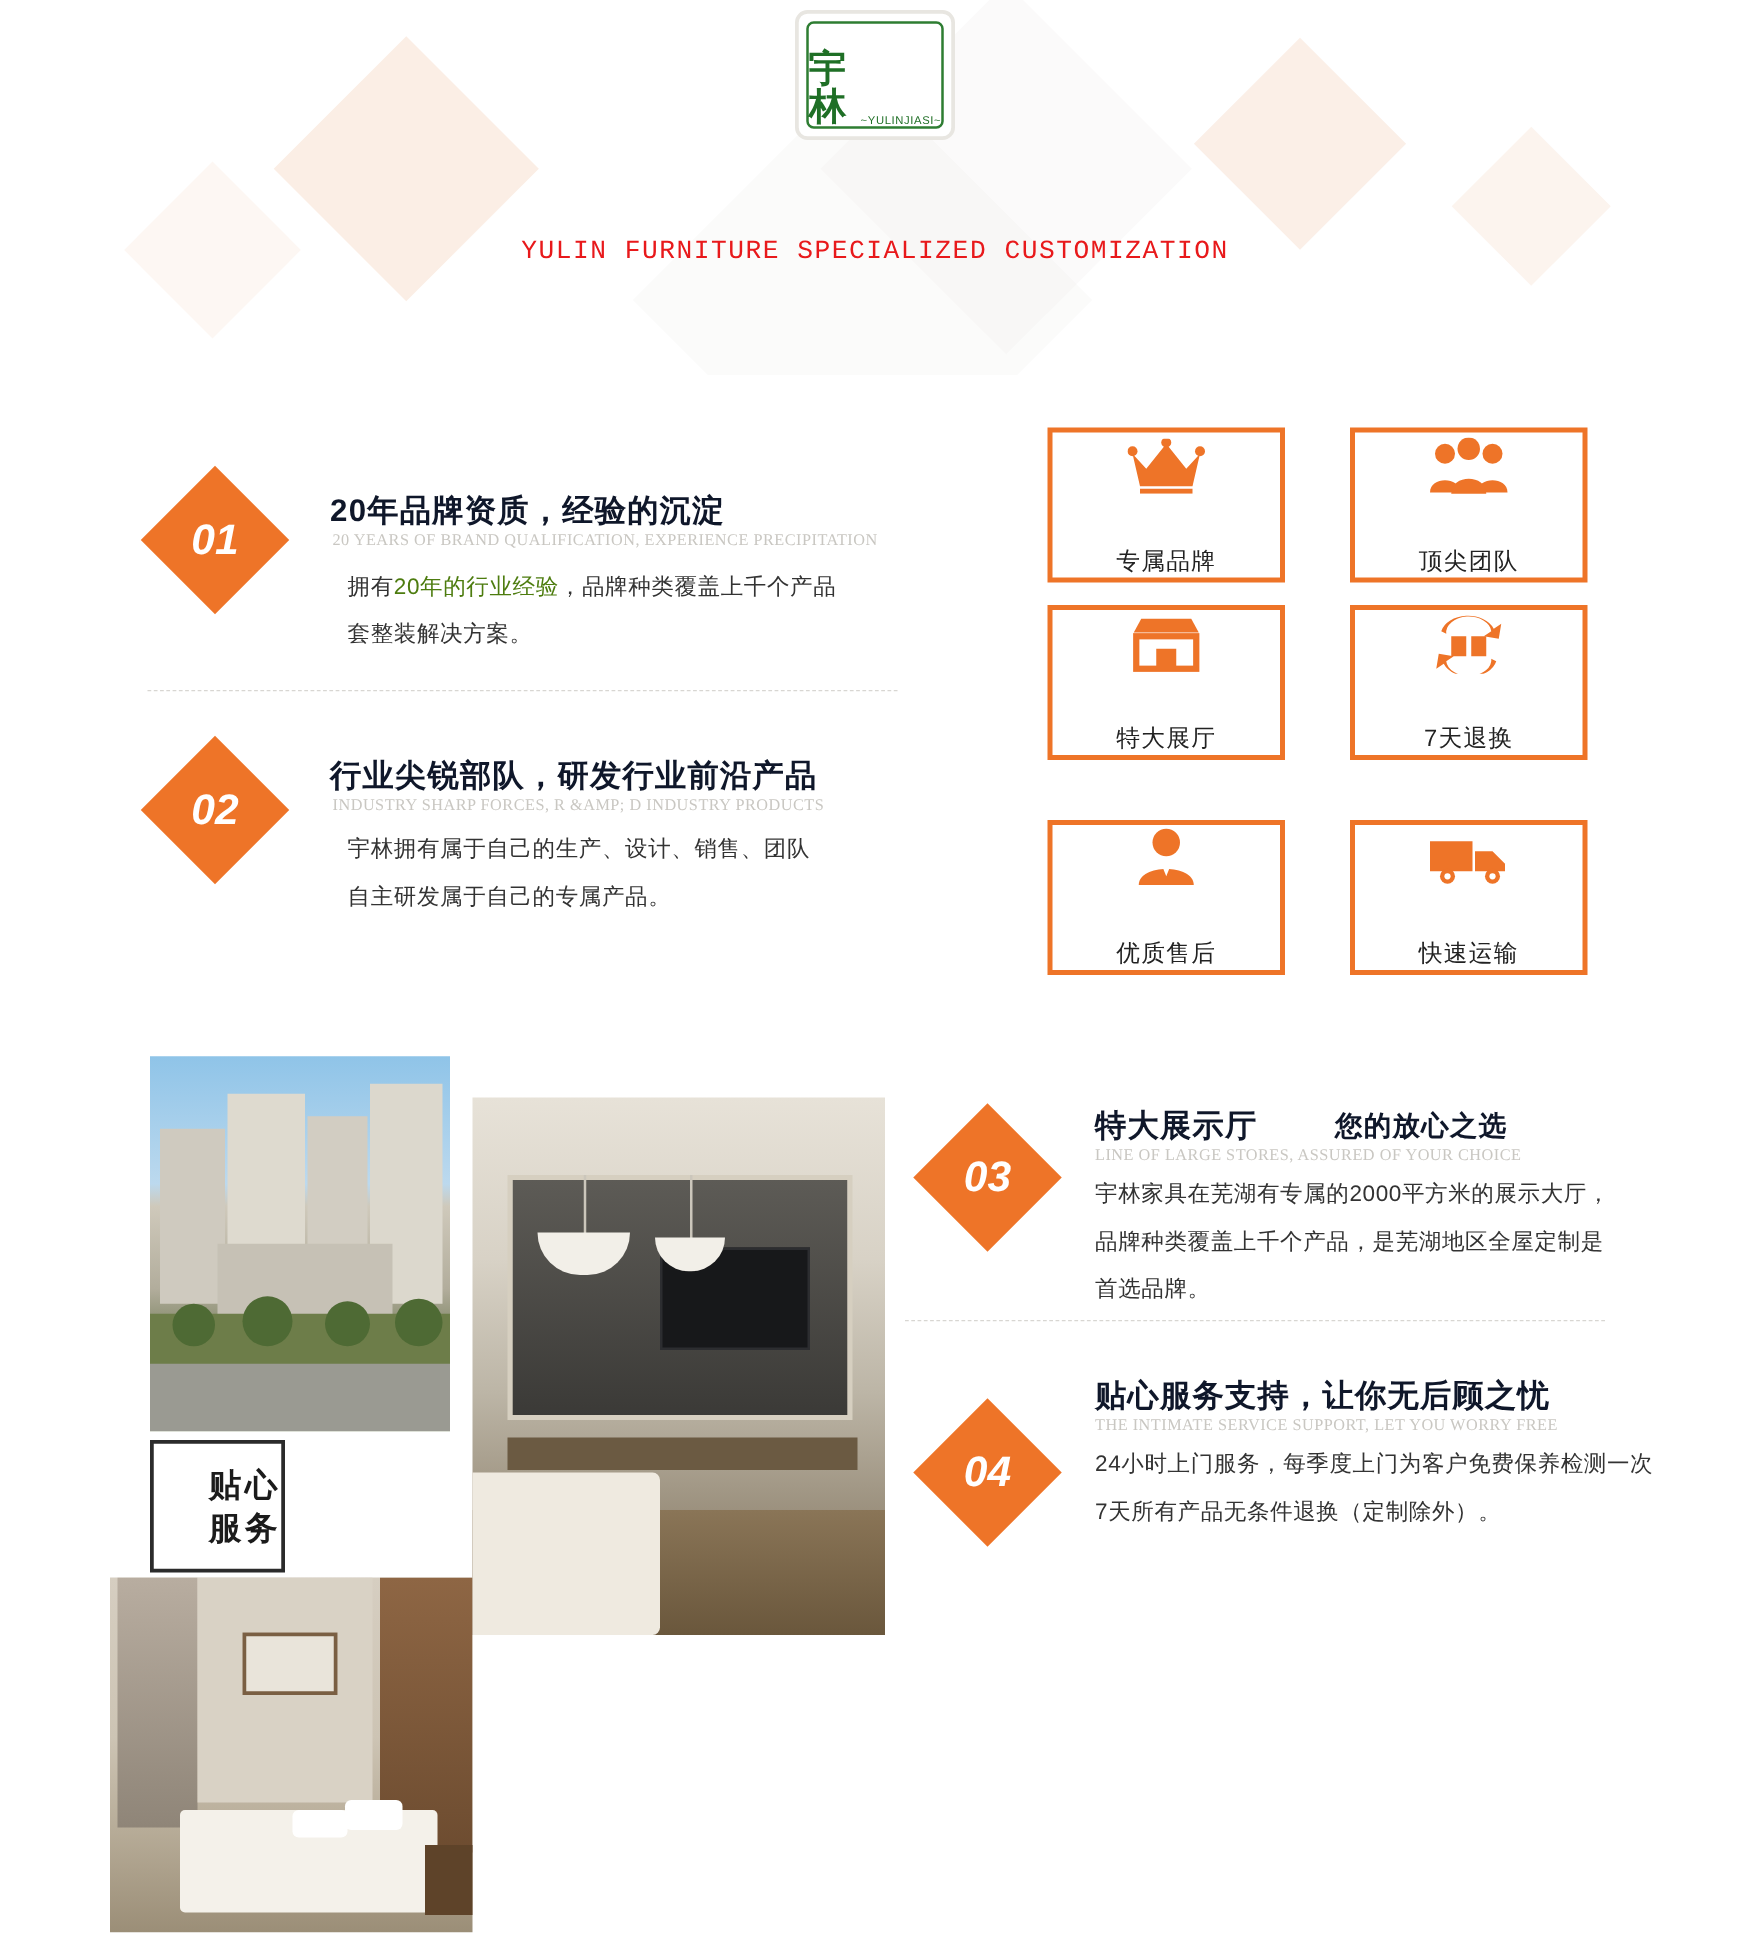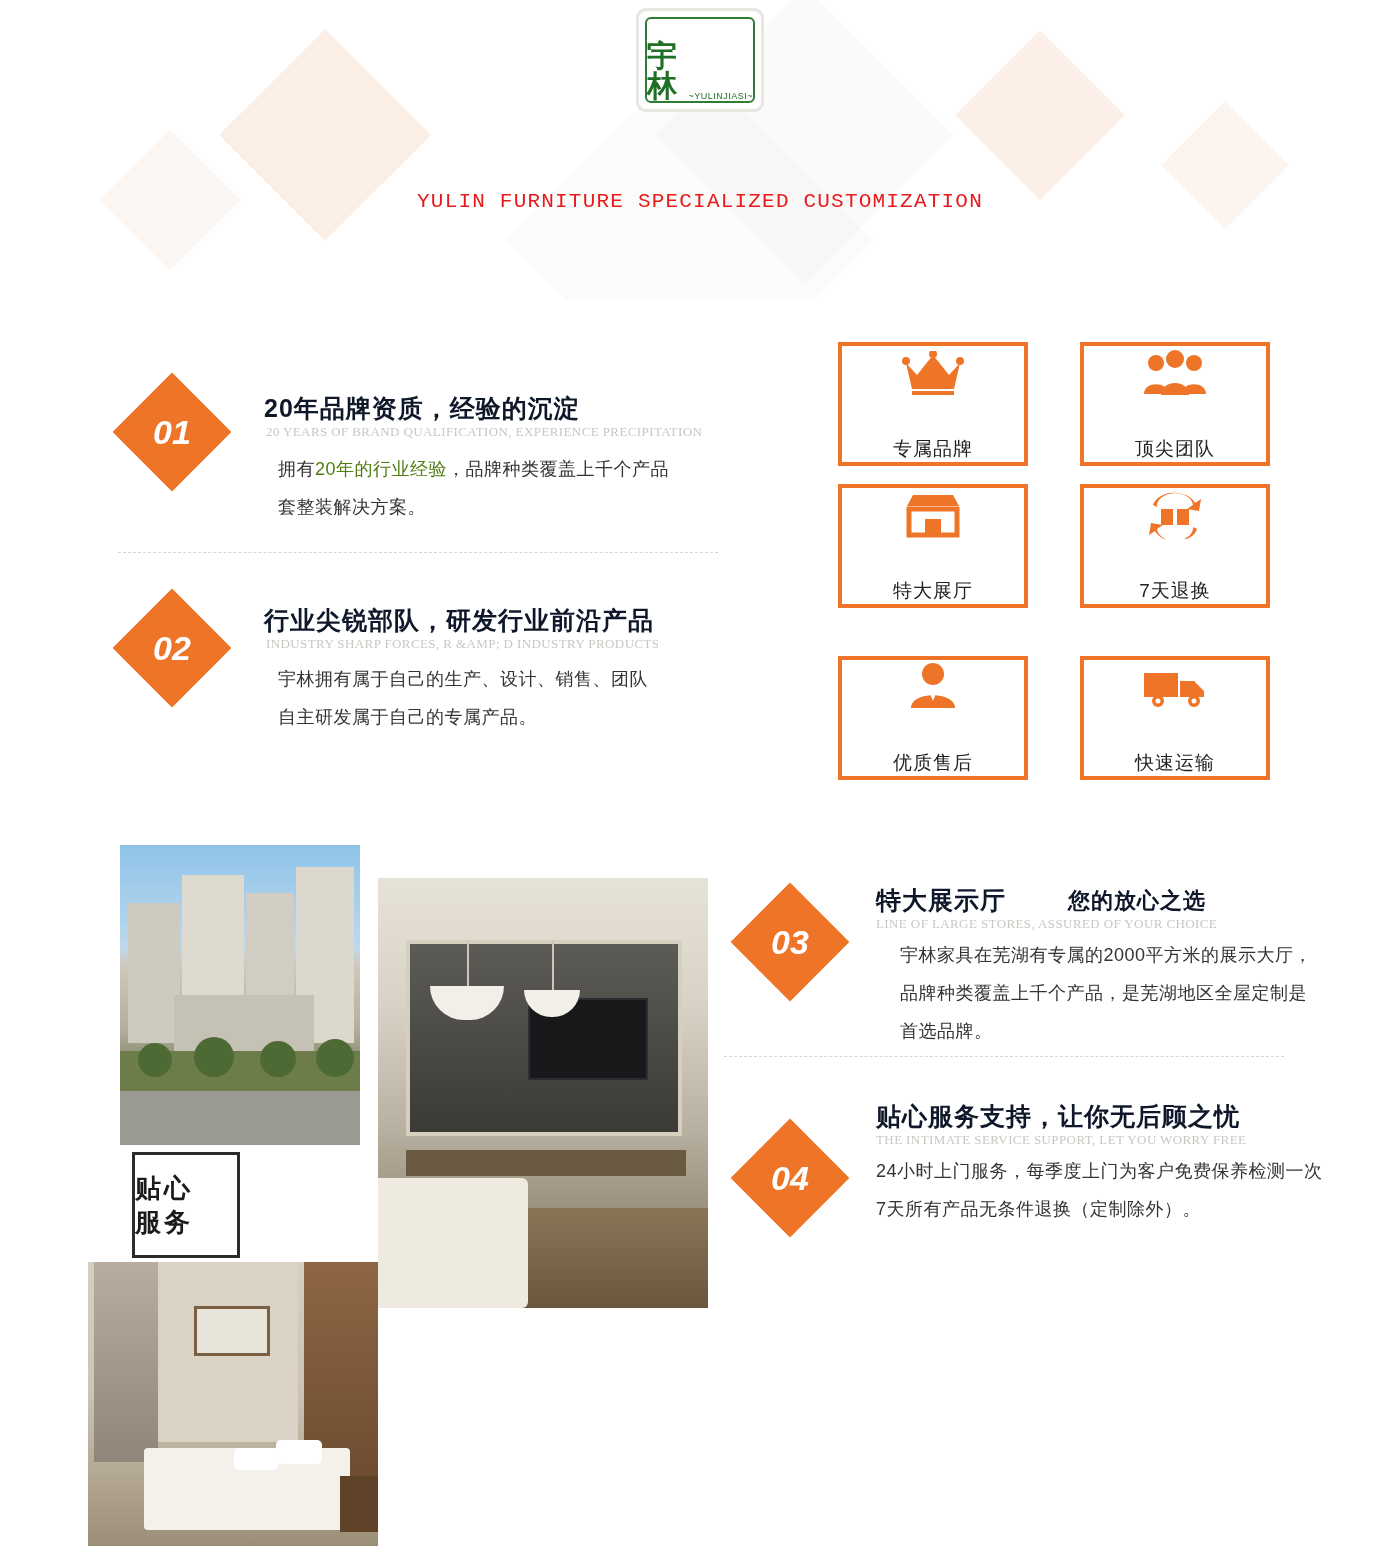--- a/index.html
+++ b/index.html
@@ -220,23 +220,22 @@
   
   .badge-service {
     position: absolute;
     left: 120px; top: 1152px;
     width: 108px; height: 106px;
     background: #ffffff;
     border: 3px solid #2b2b2b;
     box-sizing: border-box;
     display: flex;
     flex-direction: column;
-    align-items: flex-start;
+    align-items: flex-end;
     justify-content: center;
-    margin-left: 12px;
   }
   .badge-service span {
     font-family: "Liberation Sans", sans-serif;
     font-weight: bold;
     font-size: 26px;
     color: #1b1b1b;
     letter-spacing: 3px;
     line-height: 34px;
   }
 </style>
@@ -401,21 +400,21 @@
   <span>贴心</span>
   <span>服务</span>
 </div>
 
 <div class="diamond-num" style="left:748px; top:900px;">
   <span>03</span>
 </div>
 <div class="feat-title" style="left:876px; top:884px;">特大展示厅</div>
 <div class="feat-title" style="left:1040px; top:886px; font-size:22px; font-weight:bold;margin-left:28px;">您的放心之选</div>
 <div class="feat-sub" style="left:876px; top:916px;">LINE OF LARGE STORES, ASSURED OF YOUR CHOICE</div>
-<div class="feat-body" style="left:876px; top:936px; width:500px;margin-left:24px;">
+<div class="feat-body" style="left:876px; top:936px; width:500px;">
   <span>宇林家具在芜湖有专属的2000平方米的展示大厅，</span><br>
   <span>品牌种类覆盖上千个产品，是芜湖地区全屋定制是</span><br>
   <span>首选品牌。</span>
 </div>
 
 <div class="divider" style="left:724px; top:1056px; width:560px;"></div>
 
 <div class="diamond-num" style="left:748px; top:1136px;">
   <span>04</span>
 </div>

